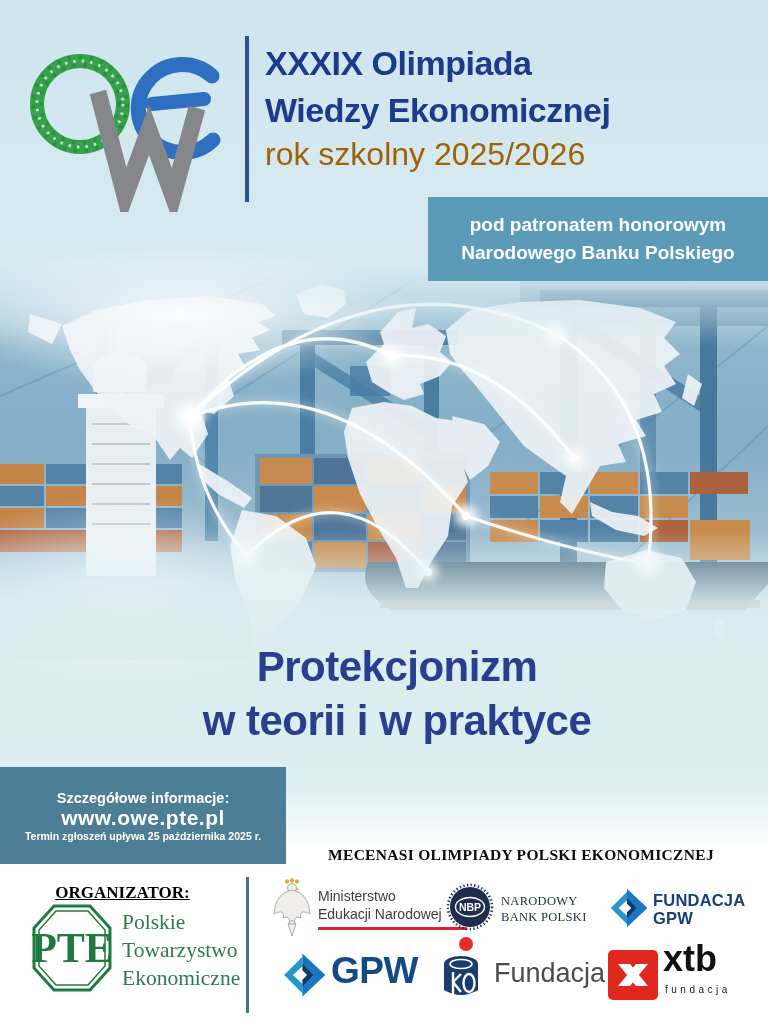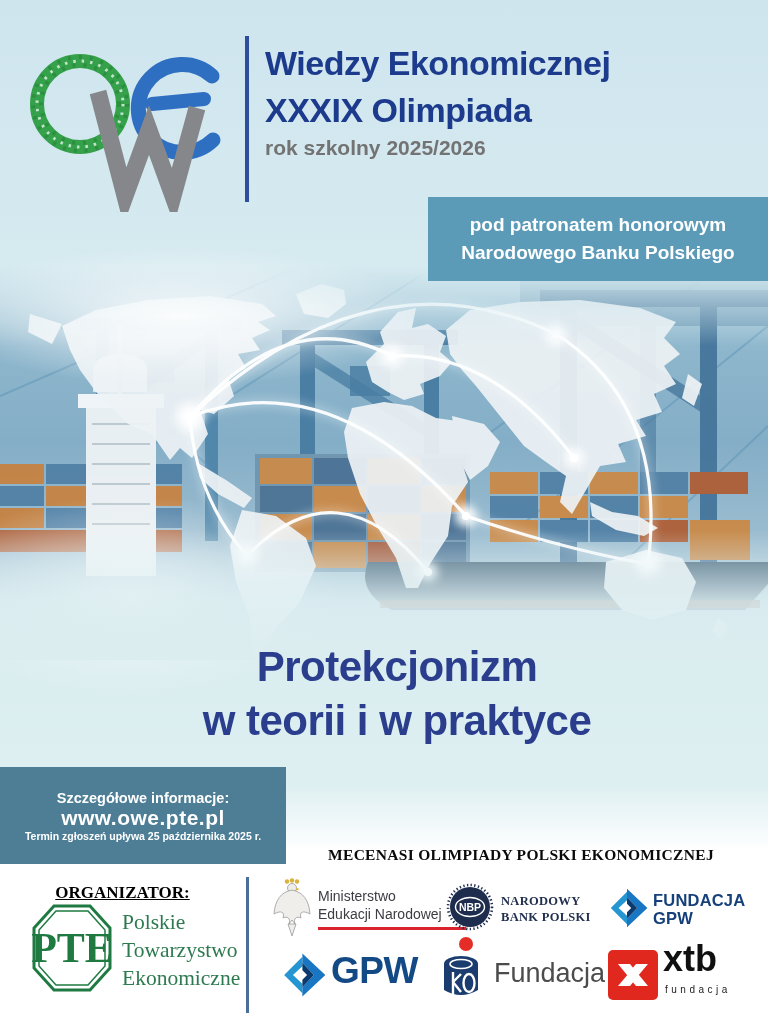--- a/index.html
+++ b/index.html
@@ -13,21 +13,21 @@
   .bg-blue{
     position:absolute;left:0;top:0;width:768px;height:852px;
     background:linear-gradient(180deg,#cfe5ee 0%,#d3e8ef 18%,#d9edf1 45%,#d8ecef 70%,#ddeff1 92%,#ffffff 100%);
   }
   
   .owe-logo{position:absolute;left:24px;top:34px;width:208px;height:178px;}
   .hdr-divider{position:absolute;left:245px;top:36px;width:4px;height:166px;background:#2d4d9d;}
   .hdr-title{position:absolute;left:265px;top:40px;width:480px;
     color:#1d3b8d;font-weight:bold;font-size:34px;line-height:47px;letter-spacing:-0.5px;}
   .hdr-sub{position:absolute;left:265px;top:136px;width:480px;
-    color:#737373;font-weight:700;font-size:21px;}
+    color:#a16207;font-weight:400;font-size:32px;}
   .patron-banner{
     position:absolute;left:428px;top:197px;width:340px;height:84px;
     background:#5b9bb8;color:#ffffff;font-weight:bold;font-size:19px;line-height:28px;
     display:flex;flex-direction:column;justify-content:center;align-items:center;text-align:center;
   }
   
   .photo{position:absolute;left:0;top:266px;width:768px;height:392px;}
   .photo .base{position:absolute;inset:0;
     background:linear-gradient(180deg,#a8c9da 0%,#8db6cc 22%,#84aec7 45%,#9cbdd0 70%,#c6dde6 100%);}
   .photo svg{position:absolute;left:0;top:0;}
@@ -53,21 +53,21 @@
   .organizer-h{position:absolute;left:0;top:883px;width:245px;text-align:center;
     font-weight:bold;font-size:17px;color:#000;text-decoration:underline;}
   .pte-logo{position:absolute;left:30px;top:902px;width:84px;height:92px;}
   .pte-name{position:absolute;left:122px;top:908px;font-size:21.5px;line-height:28px;color:#2e7a50;}
   .bottom-divider{position:absolute;left:246px;top:877px;width:2.5px;height:136px;background:#4a6e97;}
   .mecenasi-h{position:absolute;left:286px;top:846px;width:470px;text-align:center;
     font-weight:bold;font-size:15.5px;color:#0a0a0a;letter-spacing:.3px;}
   .men-text{position:absolute;left:318px;top:887px;font-size:14px;line-height:18px;color:#3c3c44;}
   .men-line{position:absolute;left:318px;top:927px;width:148px;height:3px;background:#d9232e;}
   .nbp-text{position:absolute;left:501px;top:893px;font-size:12.5px;line-height:16px;
-    font-weight:bold;color:#22304f;letter-spacing:.3px;}
+    font-weight:normal;color:#22304f;letter-spacing:.3px;}
   .fgpw-text{position:absolute;left:653px;top:891px;font-size:16.5px;line-height:18px;
     font-weight:800;color:#15407a;letter-spacing:.2px;}
   .gpw-text{position:absolute;left:331px;top:950px;font-size:37px;font-weight:800;color:#134a86;letter-spacing:-.5px;}
   .pko-text{position:absolute;left:494px;top:958px;font-size:27px;font-weight:400;color:#4c4c4c;}
   .xtb-text{position:absolute;left:663px;top:940px;font-size:36px;font-weight:800;color:#101010;line-height:38px;}
   .xtb-sub{position:absolute;left:665px;top:984px;font-size:10px;letter-spacing:3.5px;color:#222;}
   .logo-box{position:absolute;}
 </style>
 </head>
 <body>
@@ -288,22 +288,22 @@
     <circle cx="56" cy="70" r="47" fill="none" stroke="#2c8f40" stroke-width="4" stroke-dasharray="3 8"></circle>
     <circle cx="56" cy="70" r="39" fill="none" stroke="#2c8f40" stroke-width="4" stroke-dasharray="3 8"></circle>
 
     <path d="M188,42 A44,44 0 1 0 189,106" fill="none" stroke="#2f6fc2" stroke-width="15" stroke-linecap="round"></path>
     <path d="M128,70 L180,65" stroke="#2f6fc2" stroke-width="14" stroke-linecap="round"></path>
 
     <polyline points="74,58 101,162 125,96 149,162 173,74" fill="none" stroke="#85878a" stroke-width="17" stroke-linecap="butt" stroke-linejoin="miter"></polyline>
   </svg>
   <div class="hdr-divider"></div>
   <div class="hdr-title">
+    <div>XXXIX Olimpiada</div>
     <div>Wiedzy Ekonomicznej</div>
-    <div>XXXIX Olimpiada</div>
   </div>
   <div class="hdr-sub">rok szkolny 2025/2026</div>
   <div class="patron-banner">
     <div>pod patronatem honorowym</div>
     <div>Narodowego Banku Polskiego</div>
   </div>
 
   <div class="theme">
     <div>Protekcjonizm</div>
     <div>w teorii i w praktyce</div>

